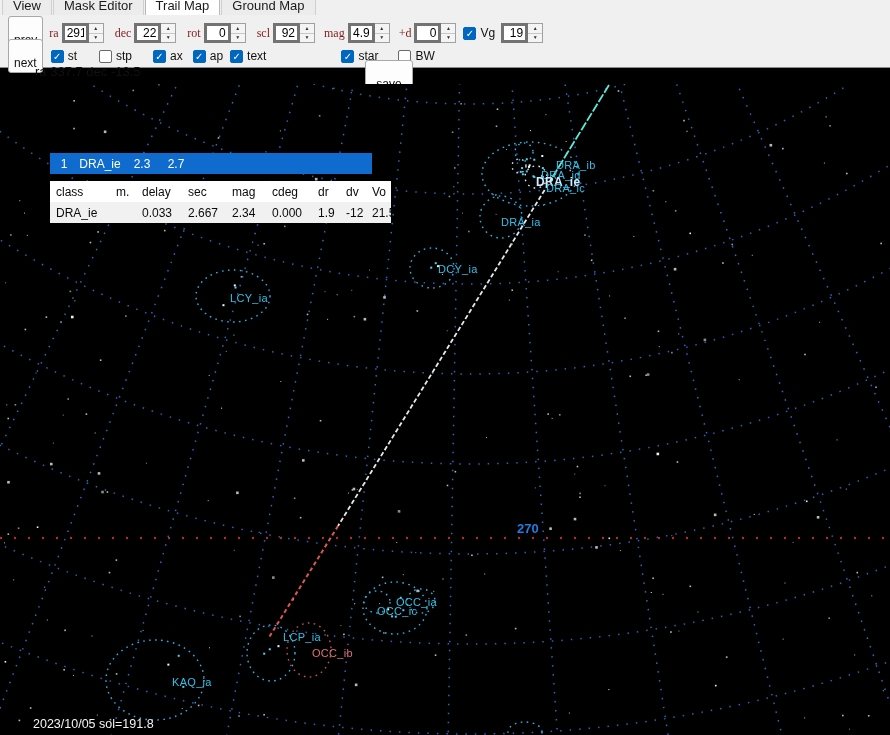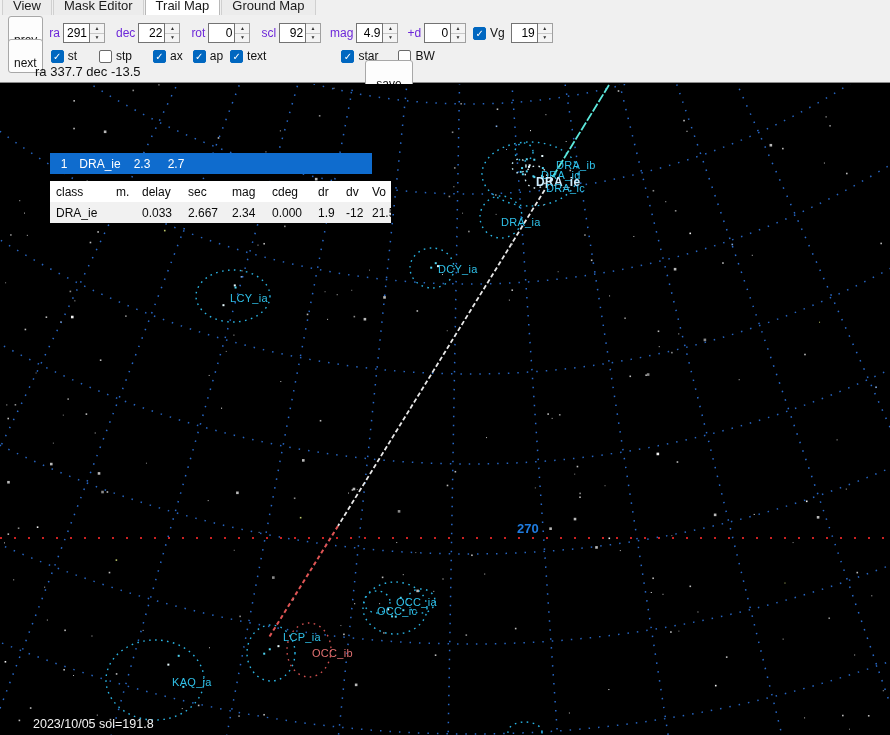--- a/index.html
+++ b/index.html
@@ -1,33 +1,33 @@
 <!DOCTYPE html>
 <html><head>
 <meta charset="utf-8">
 <style>
   html,body{margin:0;padding:0;background:#d8d8d8;}
   *{box-sizing:border-box;}
   .window{position:relative;width:890px;height:735px;font-family:"Liberation Sans",sans-serif;
           background:#000;overflow:hidden;}
   
-  .toolbar{position:absolute;top:0;left:0;width:890px;height:83px;background:#f0f0f0;
+  .toolbar{position:absolute;top:0;left:0;width:890px;height:68px;background:#f0f0f0;
            border-bottom:1px solid #8a8a8a;}
   .tabbar{position:absolute;top:-6px;left:2px;display:flex;align-items:flex-end;height:21px;}
   .tab{padding:3px 10px 2px 10px;font-size:13px;color:#1a1a1a;border:1px solid #d0d0d0;
        border-bottom:none;background:#ececec;margin-right:1px;}
   .tab.selected{background:#ffffff;border-color:#b8b8b8;}
   .trow{position:absolute;left:8px;display:flex;align-items:center;}
   .row1{top:16px;}
   .row2{top:39px;}
   .row3{top:60px;width:874px;height:23px;}
   .btn{min-width:32px;height:21px;background:#fdfdfd;border:1px solid #a8a8a8;border-radius:3px;
        font-size:12px;font-family:"Liberation Sans",sans-serif;color:#111;padding:16px 5px;}
-  .flbl{font-size:12px;color:#6d28d9;margin:0 3px 0 0;}
-  .num{width:27px;height:20px;border:1px solid #737373;font-size:12px;text-align:right;
+  .flbl{font-size:12px;color:#7f1d1d;margin:0 3px 0 0;font-family:Liberation Serif, serif;}
+  .num{width:27px;height:20px;border:3px solid #737373;font-size:12px;text-align:right;
        padding:0 2px;font-family:"Liberation Sans",sans-serif;background:#fff;}
   .spin{width:15px;height:20px;border:1px solid #a0a0a0;border-left:none;display:flex;
         flex-direction:column;background:#f4f4f4;margin-right:2px;}
   .spin span{flex:1;display:flex;align-items:center;justify-content:center;font-size:5px;
         color:#333;line-height:1;}
   .spin span:first-child{border-bottom:1px solid #c8c8c8;}
   .cb{width:13px;height:13px;border:1px solid #6a6a6a;background:#fff;border-radius:2px;
       display:inline-flex;align-items:center;justify-content:center;font-size:10px;color:#fff;}
   .cb.checked{background:#0067c0;border-color:#0067c0;}
   .cb.checked::after{content:"✓";}

